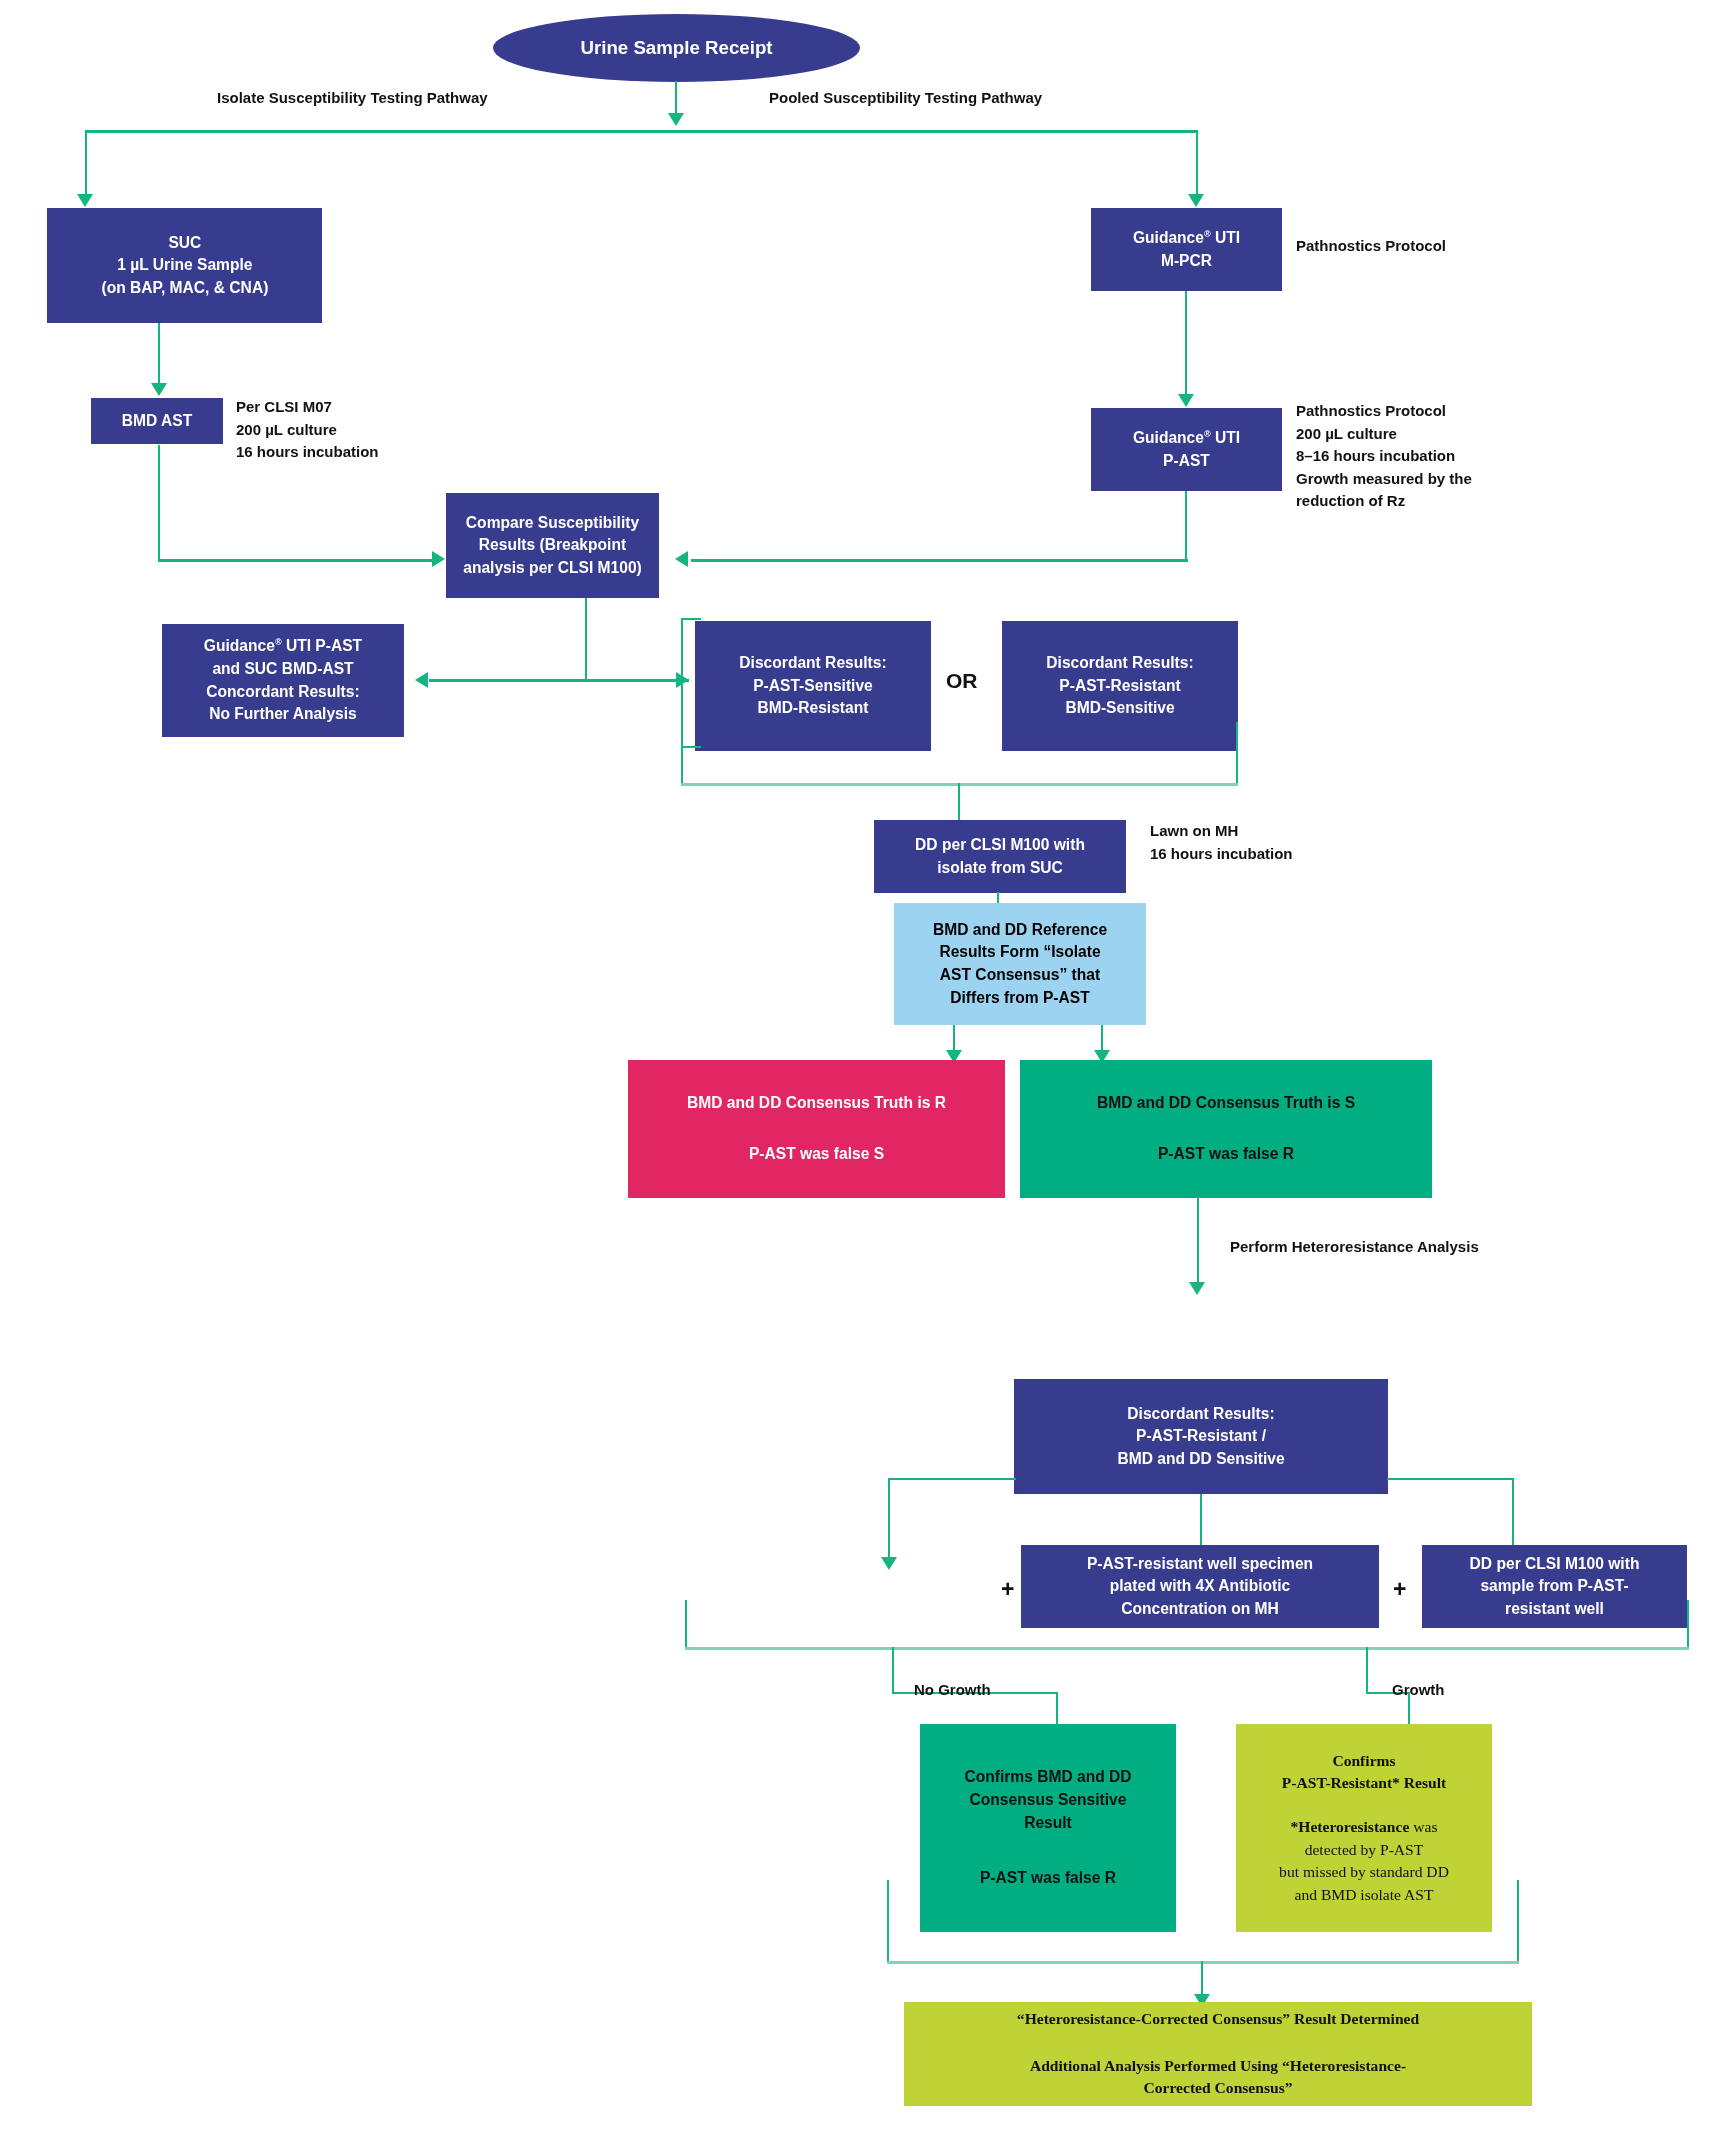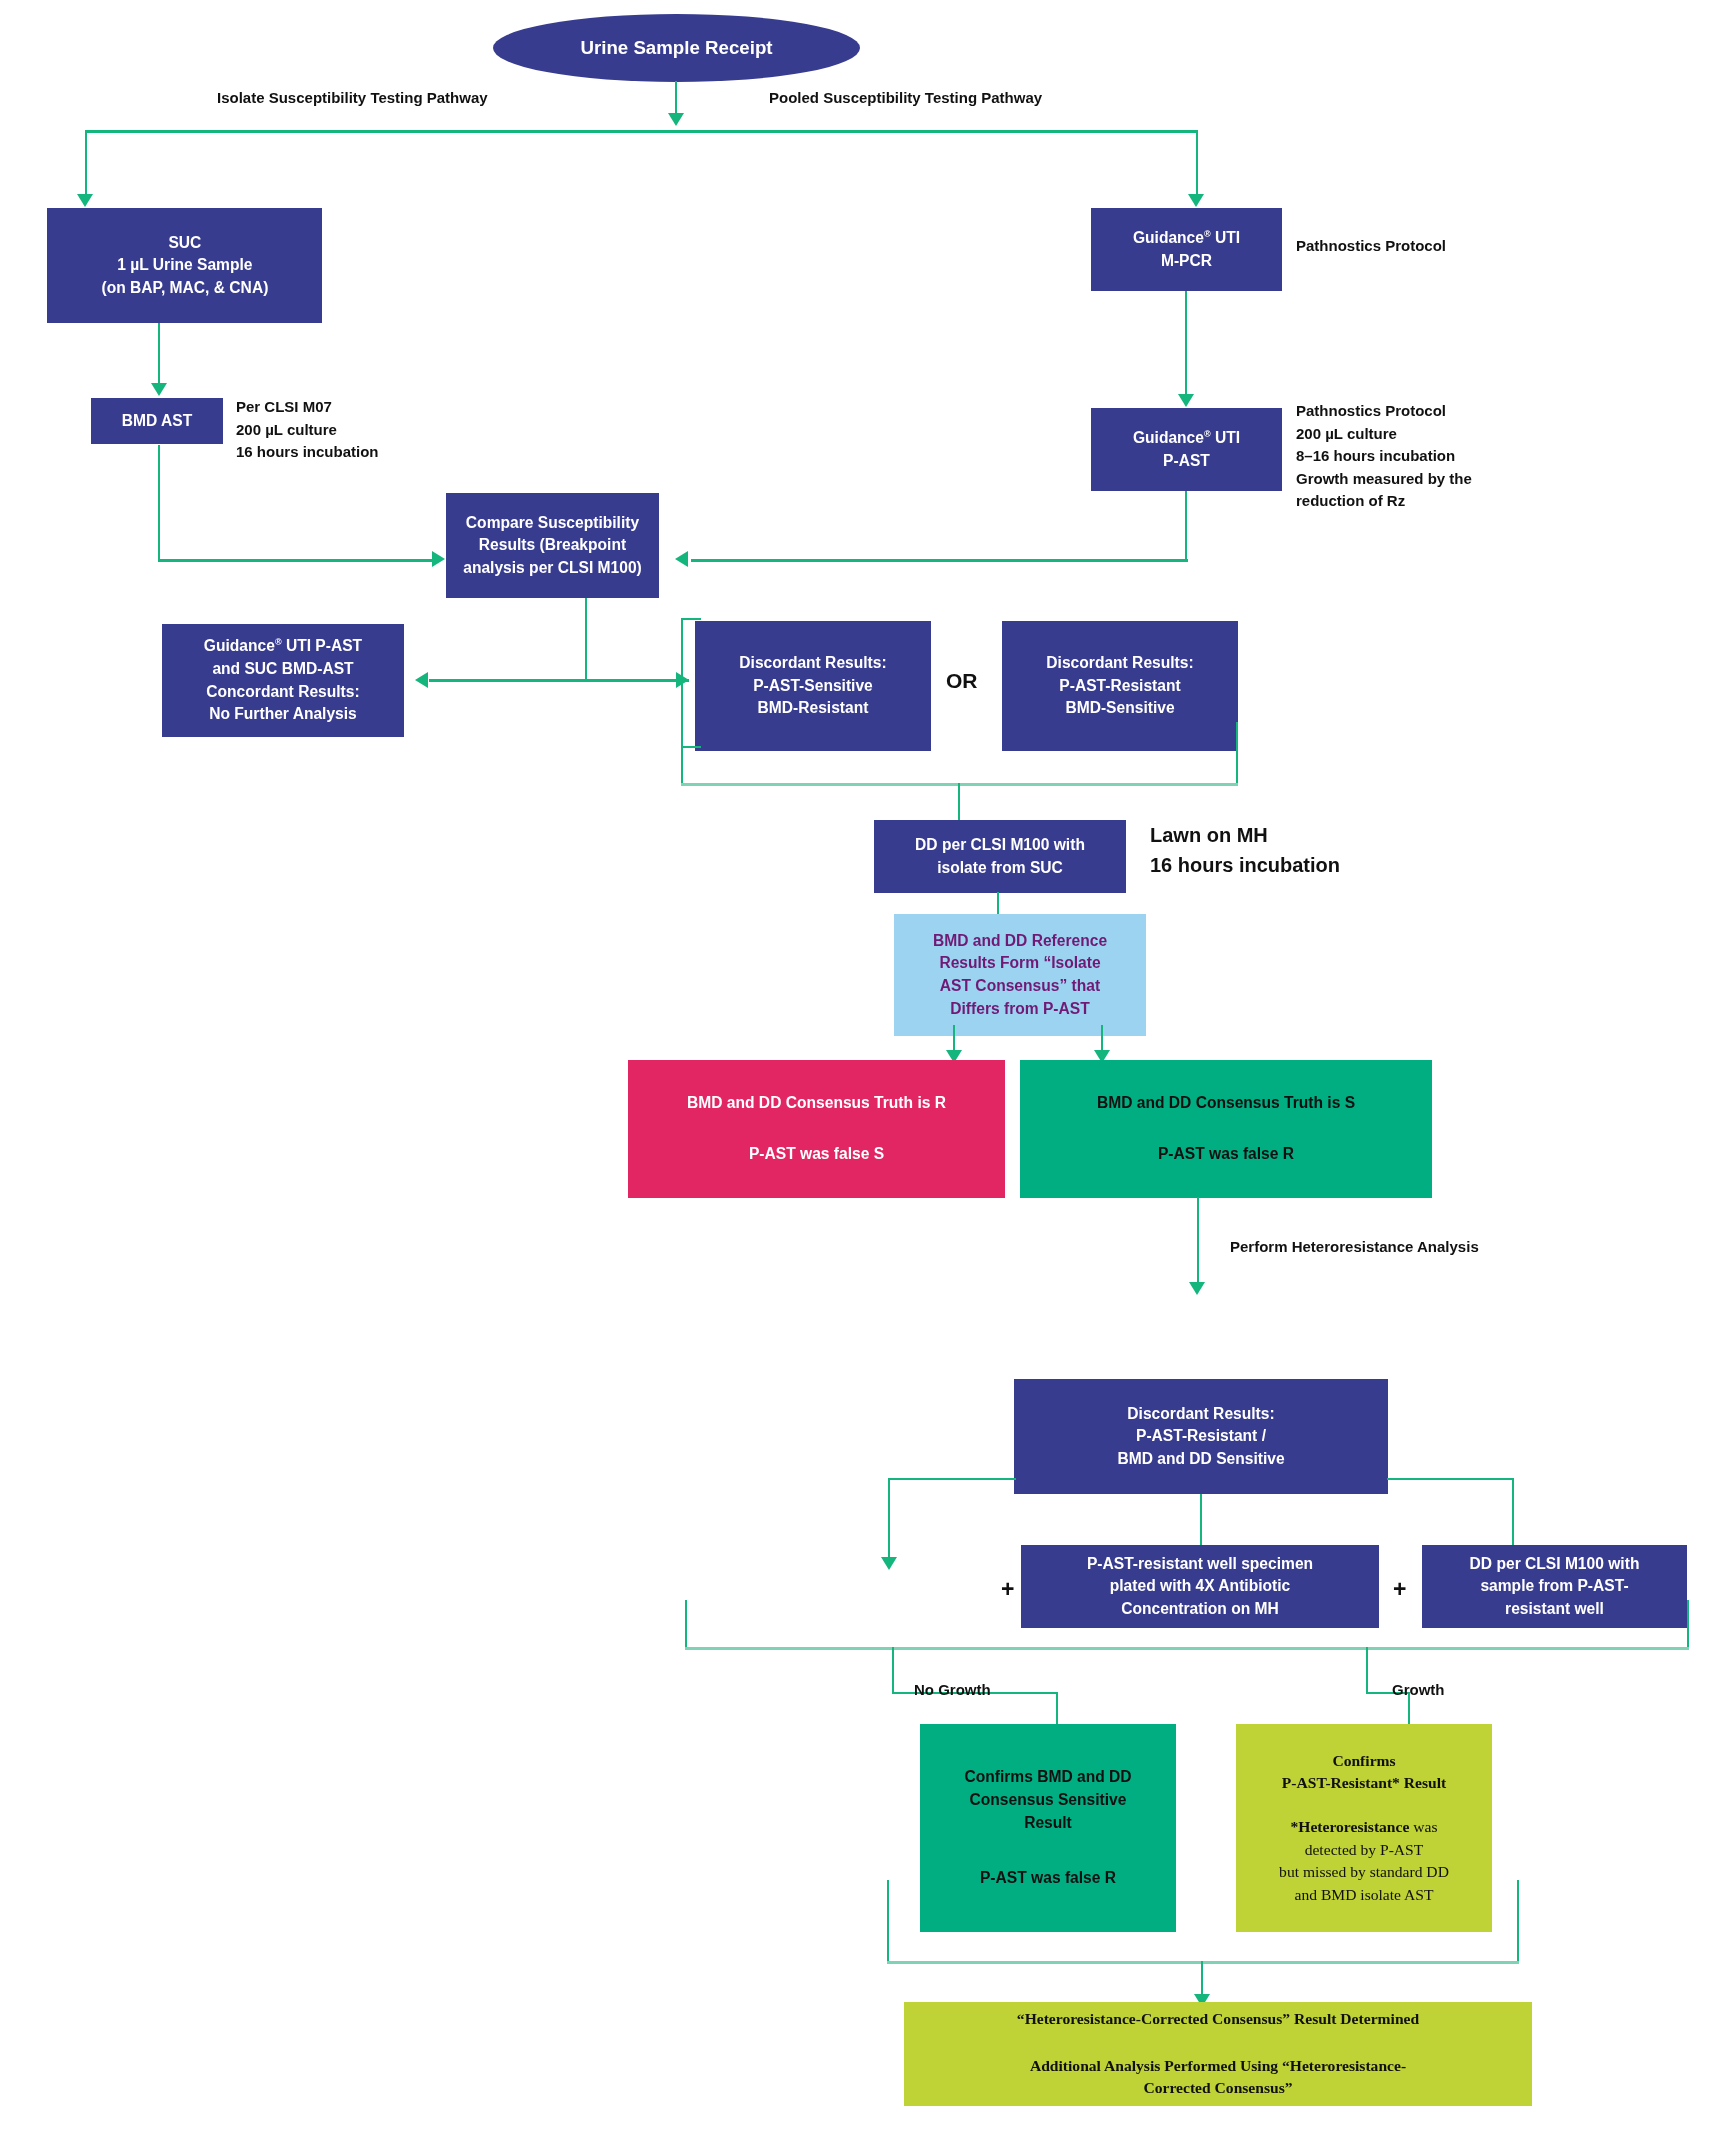--- a/index.html
+++ b/index.html
@@ -3,21 +3,21 @@
 <meta charset="utf-8">
 <style>
   html,body{margin:0;padding:0;background:#ffffff;}
   body{font-family:"Liberation Sans", sans-serif;}
   #canvas{position:relative;width:1711px;height:2151px;background:#ffffff;overflow:hidden;}
   .node{position:absolute;box-sizing:border-box;display:flex;flex-direction:column;
         align-items:center;justify-content:center;text-align:center;font-weight:bold;
         line-height:1.45;}
   .node .ln{display:block;width:100%;}
   .blue{background:#383C8F;color:#ffffff;}
-  .lblue{background:#9BD3F0;color:#701a75;margin-top:11px;}
+  .lblue{background:#9BD3F0;color:#000000;}
   .green{background:#00AE82;color:#101010;}
   .pink{background:#E22664;color:#ffffff;}
   .olive{background:#BFD236;color:#101010;font-family:Liberation Serif, serif;}
   .ellipse{border-radius:50%;}
   .lbl{position:absolute;color:#111111;font-weight:bold;text-align:left;line-height:1.5;white-space:pre-line;}
   .seg{position:absolute;background:#15B57E;}
   .segl{position:absolute;background:#7FD3B4;}
   .arrow{position:absolute;width:0;height:0;}
   .arr-down{border-left:8.8px solid transparent;border-right:8.8px solid transparent;border-top:13.5px solid #15B57E;}
   .arr-left{border-top:8.8px solid transparent;border-bottom:8.8px solid transparent;border-right:13.5px solid #15B57E;}
@@ -130,21 +130,21 @@
   <div class="seg" style="left:681px;top:746px;width:20px;height:2.1px;"></div>
   <div class="seg" style="left:1236px;top:722px;width:2.1px;height:63px;"></div>
   <div class="seg" style="left:681px;top:748px;width:2.1px;height:37px;"></div>
   <div class="segl" style="left:681px;top:783px;width:557px;height:2.6px;"></div>
   <div class="seg" style="left:958px;top:783px;width:2.1px;height:37px;"></div>
 
   <div class="node blue" style="left:874px;top:820px;width:252px;height:73px;font-size:15.6px;">
     <span class="ln">DD per CLSI M100 with</span>
     <span class="ln">isolate from SUC</span>
   </div>
-  <div class="lbl" style="left:1150px;top:820px;width:312px;font-size:20px;">Lawn on MH
+  <div class="lbl" style="left:1150px;top:820px;width:312px;font-size:15px;">Lawn on MH
 16 hours incubation</div>
 
   <div class="seg" style="left:997px;top:892px;width:2.1px;height:48px;"></div>
   <div class="arrow arr-down" style="left:990px;top:938px;"></div>
 
   <div class="node lblue" style="left:894px;top:903px;width:252px;height:122px;font-size:15.6px;">
     <span class="ln">BMD and DD Reference</span>
     <span class="ln">Results Form “Isolate</span>
     <span class="ln">AST Consensus” that</span>
     <span class="ln">Differs from P-AST</span>

